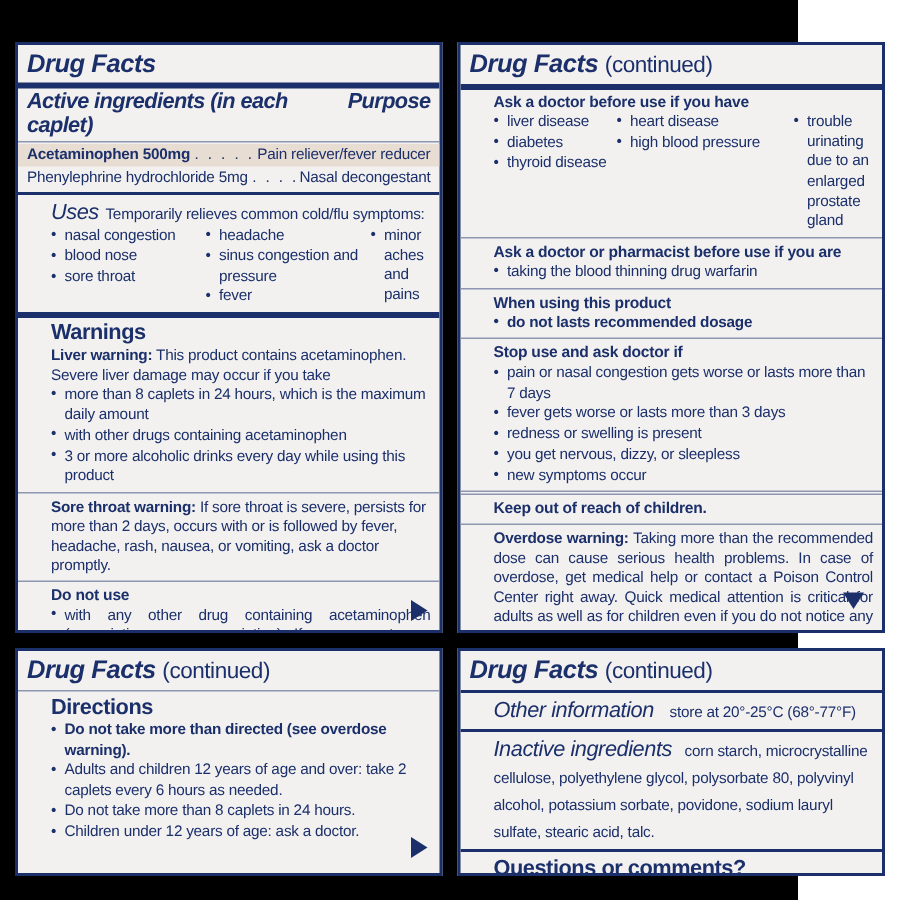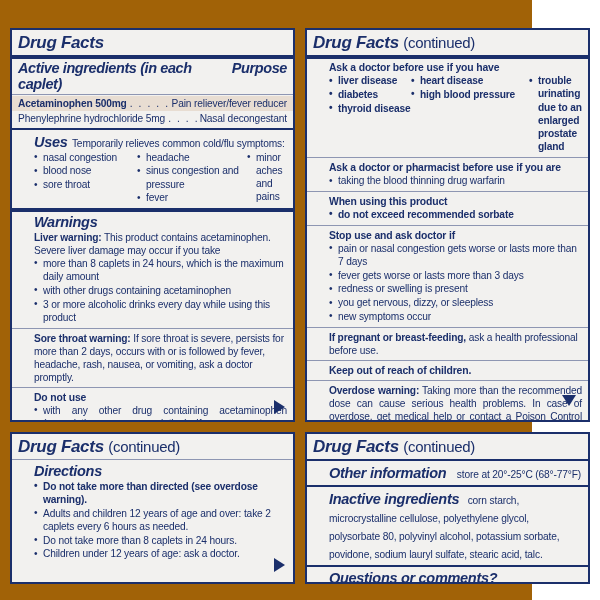--- a/index.html
+++ b/index.html
@@ -12,21 +12,21 @@
     height: 600px;
     font-family: "Liberation Sans", sans-serif;
     color: #1b2f6b;
     overflow: hidden;
   }
 
   #label-root {
     position: relative;
     width: 532px;
     height: 600px;
-    background: #a16207;
+    background: #000000;
     padding: 0;
     box-sizing: border-box;
   }
 
   .grid {
     position: absolute;
     left: 10px;
     top: 28px;
     width: 580px;
     height: 556px;
@@ -78,40 +78,39 @@
     background: #8e96b2;
     margin: 1px 0;
   }
 
   
   .block { padding: 2px 6px 2px 22px; }
 
   .sec-head {
     font-size: 14.5px;
     font-weight: bold;
-    font-style: italic;
     letter-spacing: -0.3px;
     line-height: 1.15;
   }
   .sub-head {
     font-size: 10.4px;
     font-weight: bold;
     line-height: 1.25;
     letter-spacing: -0.15px;
   }
   .body-txt {
     font-size: 10.2px;
     line-height: 1.28;
     letter-spacing: -0.15px;
   }
   .body-txt.bold { font-weight: bold; }
 
   .inline-head {
     font-size: 14.5px;
-    font-weight: bold;
+    font-weight: normal;
     font-style: italic;
     letter-spacing: -0.3px;
   }
   .inline-run {
     font-size: 10.2px;
     font-style: normal;
     font-weight: normal;
     letter-spacing: -0.15px;
   }
 
@@ -171,21 +170,20 @@
   .ai-row .pp { white-space: nowrap; }
 
   
   .cols3 {
     display: grid;
     grid-template-columns: 103px 110px 1fr;
   }
   .cols3r {
     display: grid;
     grid-template-columns: 82px 118px 1fr;
-    font-weight: bold;
   }
 
   
   .arrow-right {
     position: absolute;
     right: 8px;
     width: 0; height: 0;
     border-left: 11px solid #1b2f6b;
     border-top: 7px solid transparent;
     border-bottom: 7px solid transparent;
@@ -322,45 +320,39 @@
         <ul class="bl">
           <li>taking the blood thinning drug warfarin</li>
         </ul>
       </div>
 
       <div class="rule-thin"></div>
 
       <div class="block">
         <div class="sub-head">When using this product</div>
         <ul class="bl bold">
-          <li>do not exceed recommended sorbate</li>
+          <li>do not lasts recommended dosage</li>
         </ul>
       </div>
 
       <div class="rule-thin"></div>
 
       <div class="block">
         <div class="sub-head">Stop use and ask doctor if</div>
         <ul class="bl">
           <li>pain or nasal congestion gets worse or lasts more than 7 days</li>
           <li>fever gets worse or lasts more than 3 days</li>
           <li>redness or swelling is present</li>
           <li>you get nervous, dizzy, or sleepless</li>
           <li>new symptoms occur</li>
         </ul>
       </div>
 
       <div class="rule-thin"></div>
 
-      <div class="block">
-        <div class="body-txt">
-          <span class="body-txt bold">If pregnant or breast-feeding,</span>
-          <span>ask a health professional before use.</span>
-        </div>
-      </div>
 
       <div class="rule-thin"></div>
 
       <div class="block">
         <div class="sub-head">Keep out of reach of children.</div>
       </div>
 
       <div class="rule-thin"></div>
 
       <div class="block">

